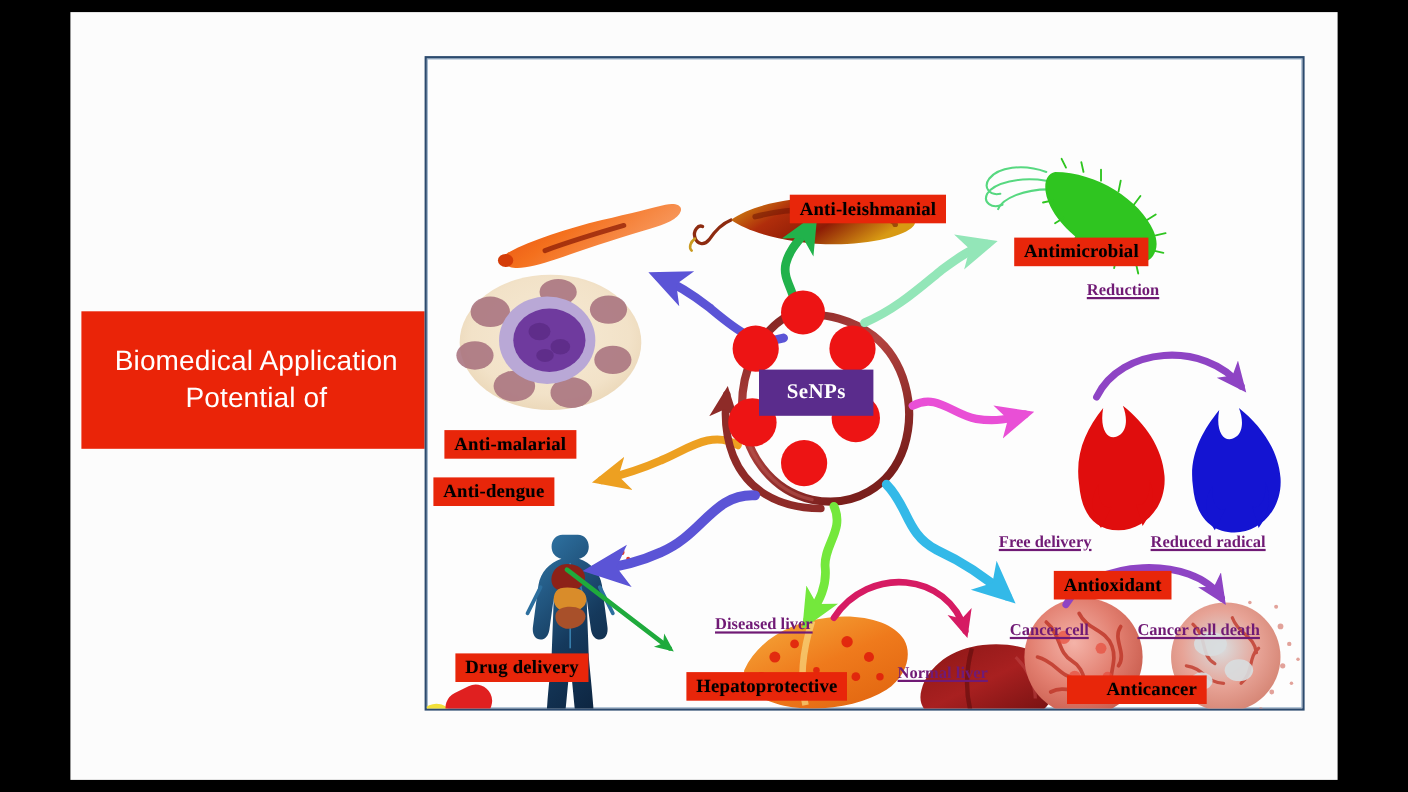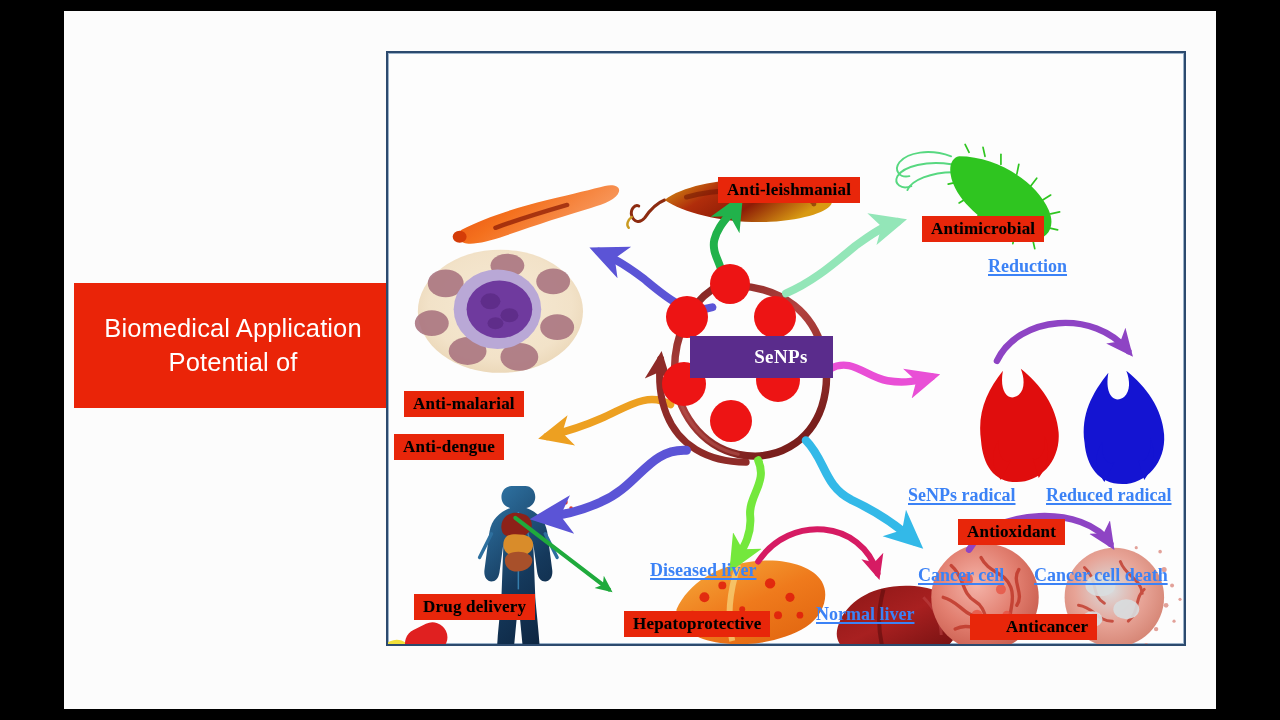--- a/index.html
+++ b/index.html
@@ -75,24 +75,24 @@
     font-size: 17px;
     padding: 3px 9px 4px 9px;
     white-space: nowrap;
     line-height: 1.12;
     letter-spacing: .2px;
     text-shadow: 0 0 1px rgba(0,0,0,.25);
   }
   
   .cap {
     position: absolute;
-    color: #3b82f6;
+    color: #701a75;
     font-family: "Liberation Serif", serif;
     font-weight: bold;
-    font-size: 18px;
+    font-size: 15px;
     white-space: nowrap;
     text-decoration: underline;
     text-underline-offset: 2px;
     text-decoration-thickness: 1.6px;
   }
   
   #senp-core {
     position: absolute;
     left: 268px; top: 205px;
     width: 170px; height: 200px;
@@ -102,21 +102,20 @@
     left: 34px; top: 78px;
     width: 104px; height: 42px;
     background: #5a2c8c;
     color: #ffffff;
     font-family: "Liberation Serif", serif;
     font-weight: bold;
     font-size: 19px;
     display: flex; align-items: center; justify-content: center;
     letter-spacing: .4px;
     z-index: 6;
-    padding-left: 39px;
   }
   .nano {
     position: absolute;
     background: #ed1414;
     border-radius: 50%;
     z-index: 4;
   }
 </style>
 </head>
 <body>
@@ -457,21 +456,21 @@
 
       <div class="chip" style="left:534px; top:163px;">Antimicrobial</div>
       <div class="chip" style="left:6px;   top:381px;">Anti-dengue</div>
       <div class="chip" style="left:570px; top:466px;">Antioxidant</div>
 
       <div class="chip" style="left:26px;  top:541px;">Drug delivery</div>
       <div class="chip" style="left:236px; top:558px;">Hepatoprotective</div>
       <div class="chip" style="left:582px; top:561px;padding-left:36px;">Anticancer</div>
 
       <div class="cap" style="left:600px; top:203px;">Reduction</div>
-      <div class="cap" style="left:520px; top:432px;">SeNPs radical</div>
+      <div class="cap" style="left:520px; top:432px;">Free delivery</div>
       <div class="cap" style="left:658px; top:432px;">Reduced radical</div>
       <div class="cap" style="left:262px; top:507px;">Diseased  liver</div>
       <div class="cap" style="left:428px; top:551px;">Normal liver</div>
       <div class="cap" style="left:530px; top:512px;">Cancer cell</div>
       <div class="cap" style="left:646px; top:512px;">Cancer cell death</div>
 
     </div>
   </div>
 </div>
 

